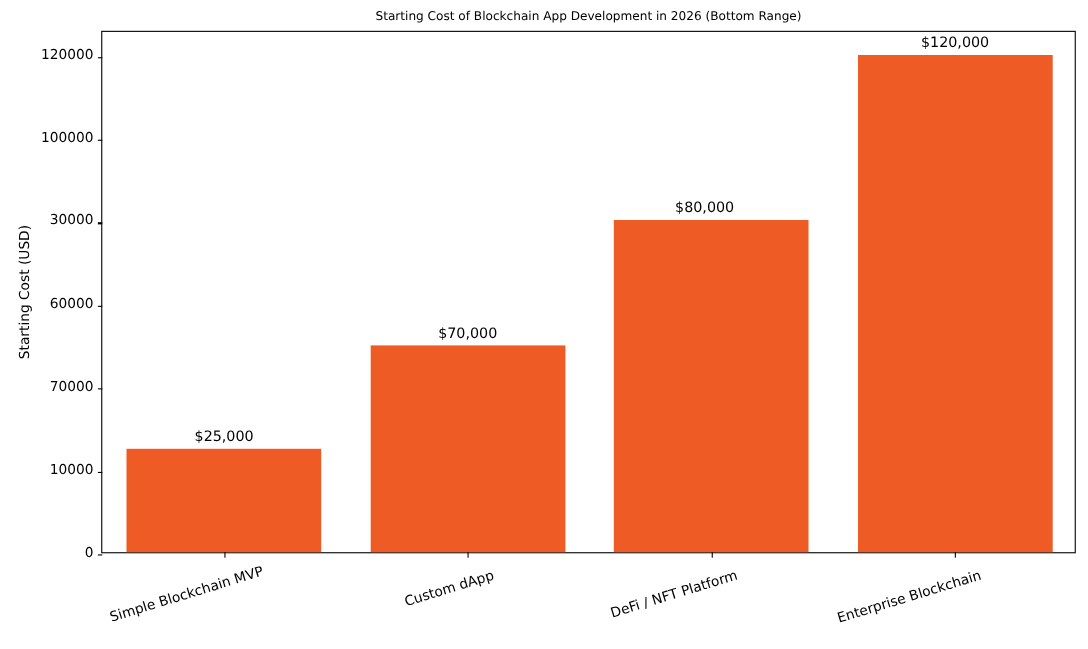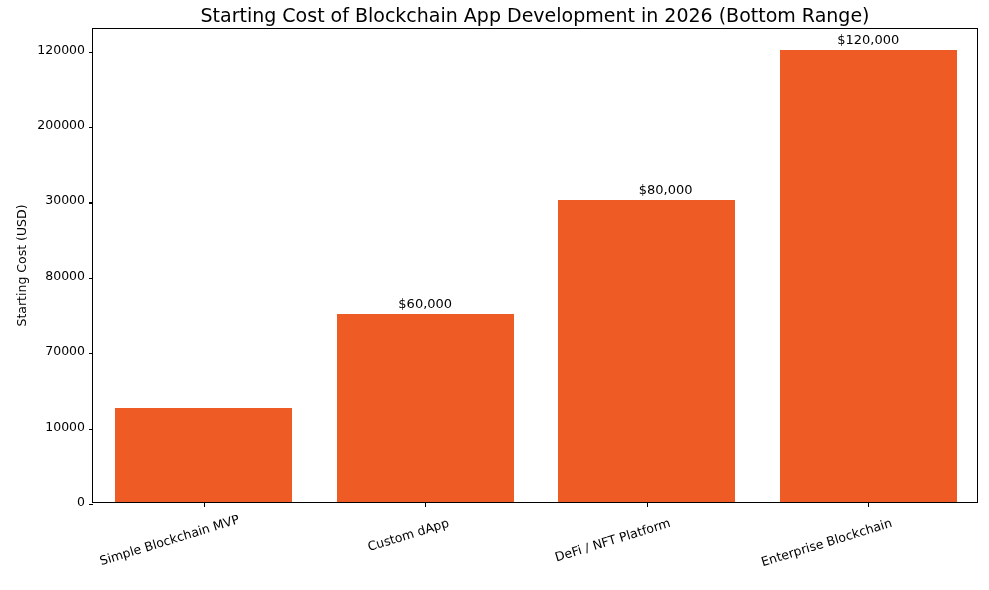--- a/index.html
+++ b/index.html
@@ -18,21 +18,21 @@
     overflow: hidden;
   }
 
   
   #chart-title {
     position: absolute;
     left: 92px;
     top: 5px;
     width: 886px;
     text-align: center;
-    font-size: 19px;
+    font-size: 11px;
     color: #000000;
     line-height: 20px;
     white-space: nowrap;
   }
 
   
   #plot-area {
     position: absolute;
     left: 92px;
     top: 28px;
@@ -131,33 +131,34 @@
 <div id="figure">
 
   <div id="chart-title">Starting Cost of Blockchain App Development in 2026 (Bottom Range)</div>
 
   <div id="y-axis-label">Starting Cost (USD)</div>
 
   <div id="ytick-labels">
       <div class="ytick-label" style="top: 494px;">0</div>
       <div class="ytick-label" style="top: 418.603px;">10000</div>
       <div class="ytick-label" style="top: 343.206px;">70000</div>
-      <div class="ytick-label" style="top: 267.81px;">80000</div>
+      <div class="ytick-label" style="top: 267.81px;">60000</div>
       <div class="ytick-label" style="top: 192.413px;">30000</div>
-      <div class="ytick-label" style="top: 117.016px;">200000</div>
+      <div class="ytick-label" style="top: 117.016px;">100000</div>
       <div class="ytick-label" style="top: 41.619px;">120000</div>
     </div>
 
   <div id="plot-area">
     <div id="bars-layer">
         <div class="bar" style="left: 22.15px; width: 177.2px; height: 94.246px; background: rgb(239, 91, 36);"></div>
+        <div class="bar-value-label" style="left: 22.15px; width: 177.2px; bottom: 97.246px;">$25,000</div>
         <div class="bar" style="left: 243.65px; width: 177.2px; height: 188.492px; background: rgb(239, 91, 36);"></div>
-        <div class="bar-value-label" style="left: 243.65px; width: 177.2px; bottom: 191.492px;">$60,000</div>
+        <div class="bar-value-label" style="left: 243.65px; width: 177.2px; bottom: 191.492px;">$70,000</div>
         <div class="bar" style="left: 465.15px; width: 177.2px; height: 301.587px; background: rgb(239, 91, 36);"></div>
-        <div class="bar-value-label" style="left: 484px; width: 177.2px; bottom: 304.587px; text-align: center;">$80,000</div>
+        <div class="bar-value-label" style="left: 459px; width: 177.2px; bottom: 304.587px; text-align: center;">$80,000</div>
         <div class="bar" style="left: 686.65px; width: 177.2px; height: 452.381px; background: rgb(239, 91, 36);"></div>
         <div class="bar-value-label" style="left: 686.65px; width: 177.2px; bottom: 455.381px;">$120,000</div>
       </div>
   <div class="xtick-mark" style="left: 110.75px;"></div>
       <div class="xtick-mark" style="left: 332.25px;"></div>
       <div class="xtick-mark" style="left: 553.75px;"></div>
       <div class="xtick-mark" style="left: 775.25px;"></div>
       <div class="ytick-mark" style="top: 474.5px;"></div>
       <div class="ytick-mark" style="top: 399.603px;"></div>
       <div class="ytick-mark" style="top: 324.206px;"></div>

